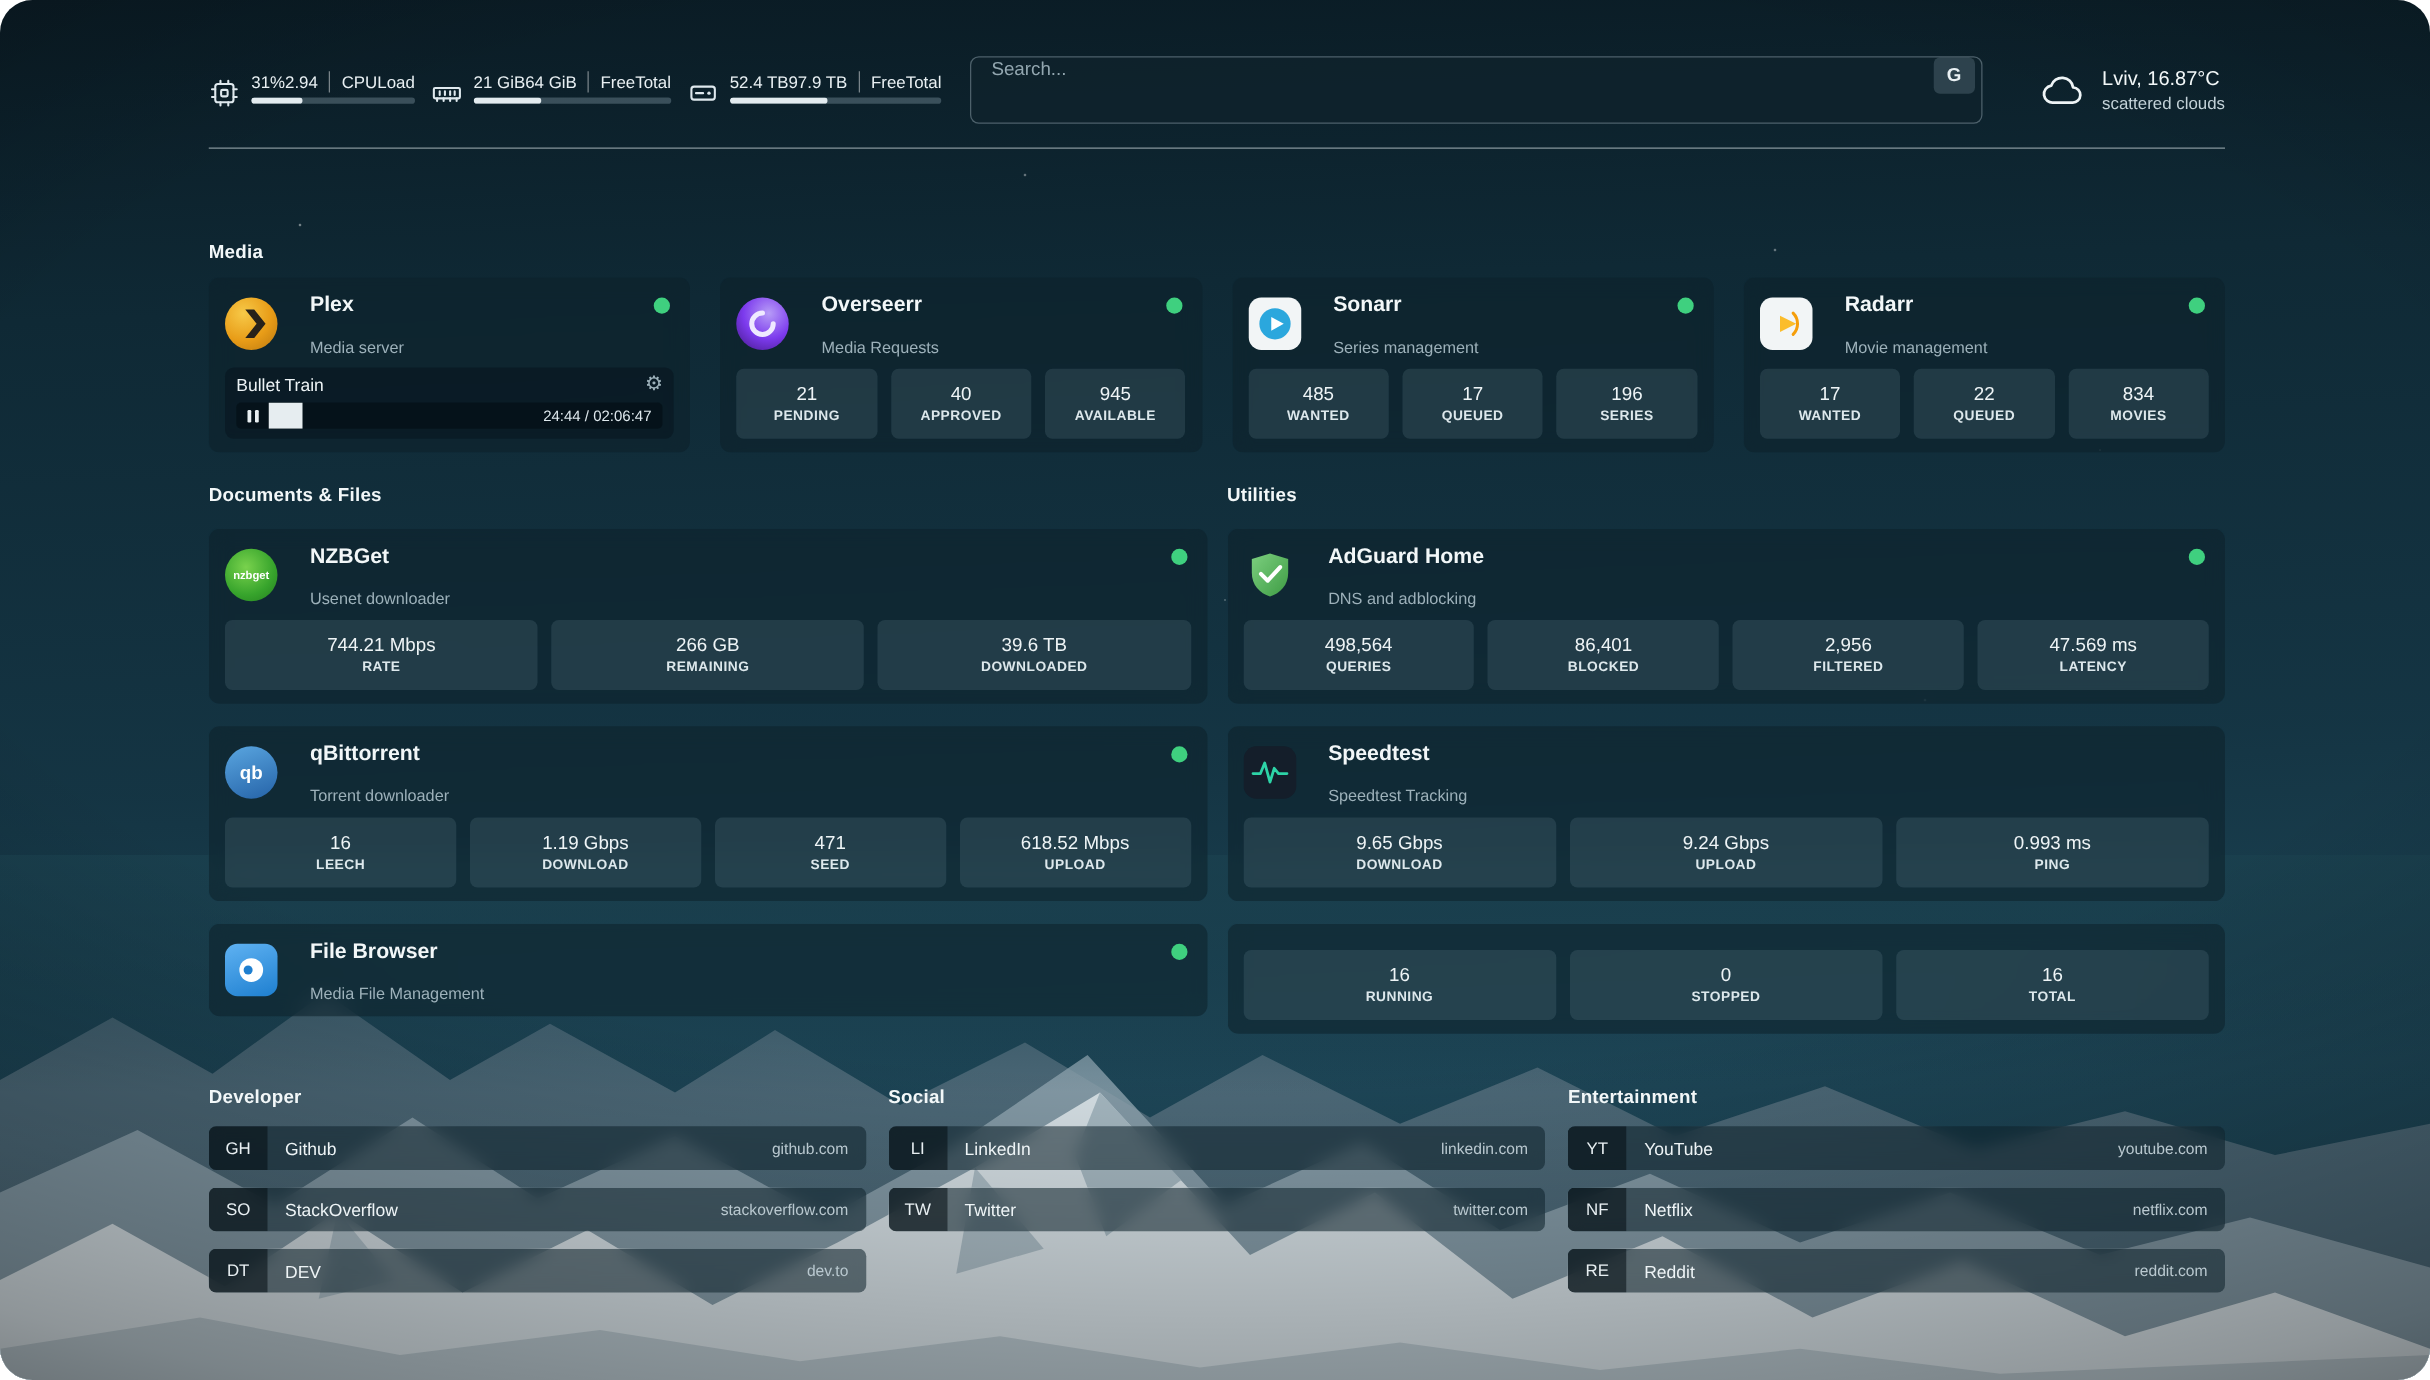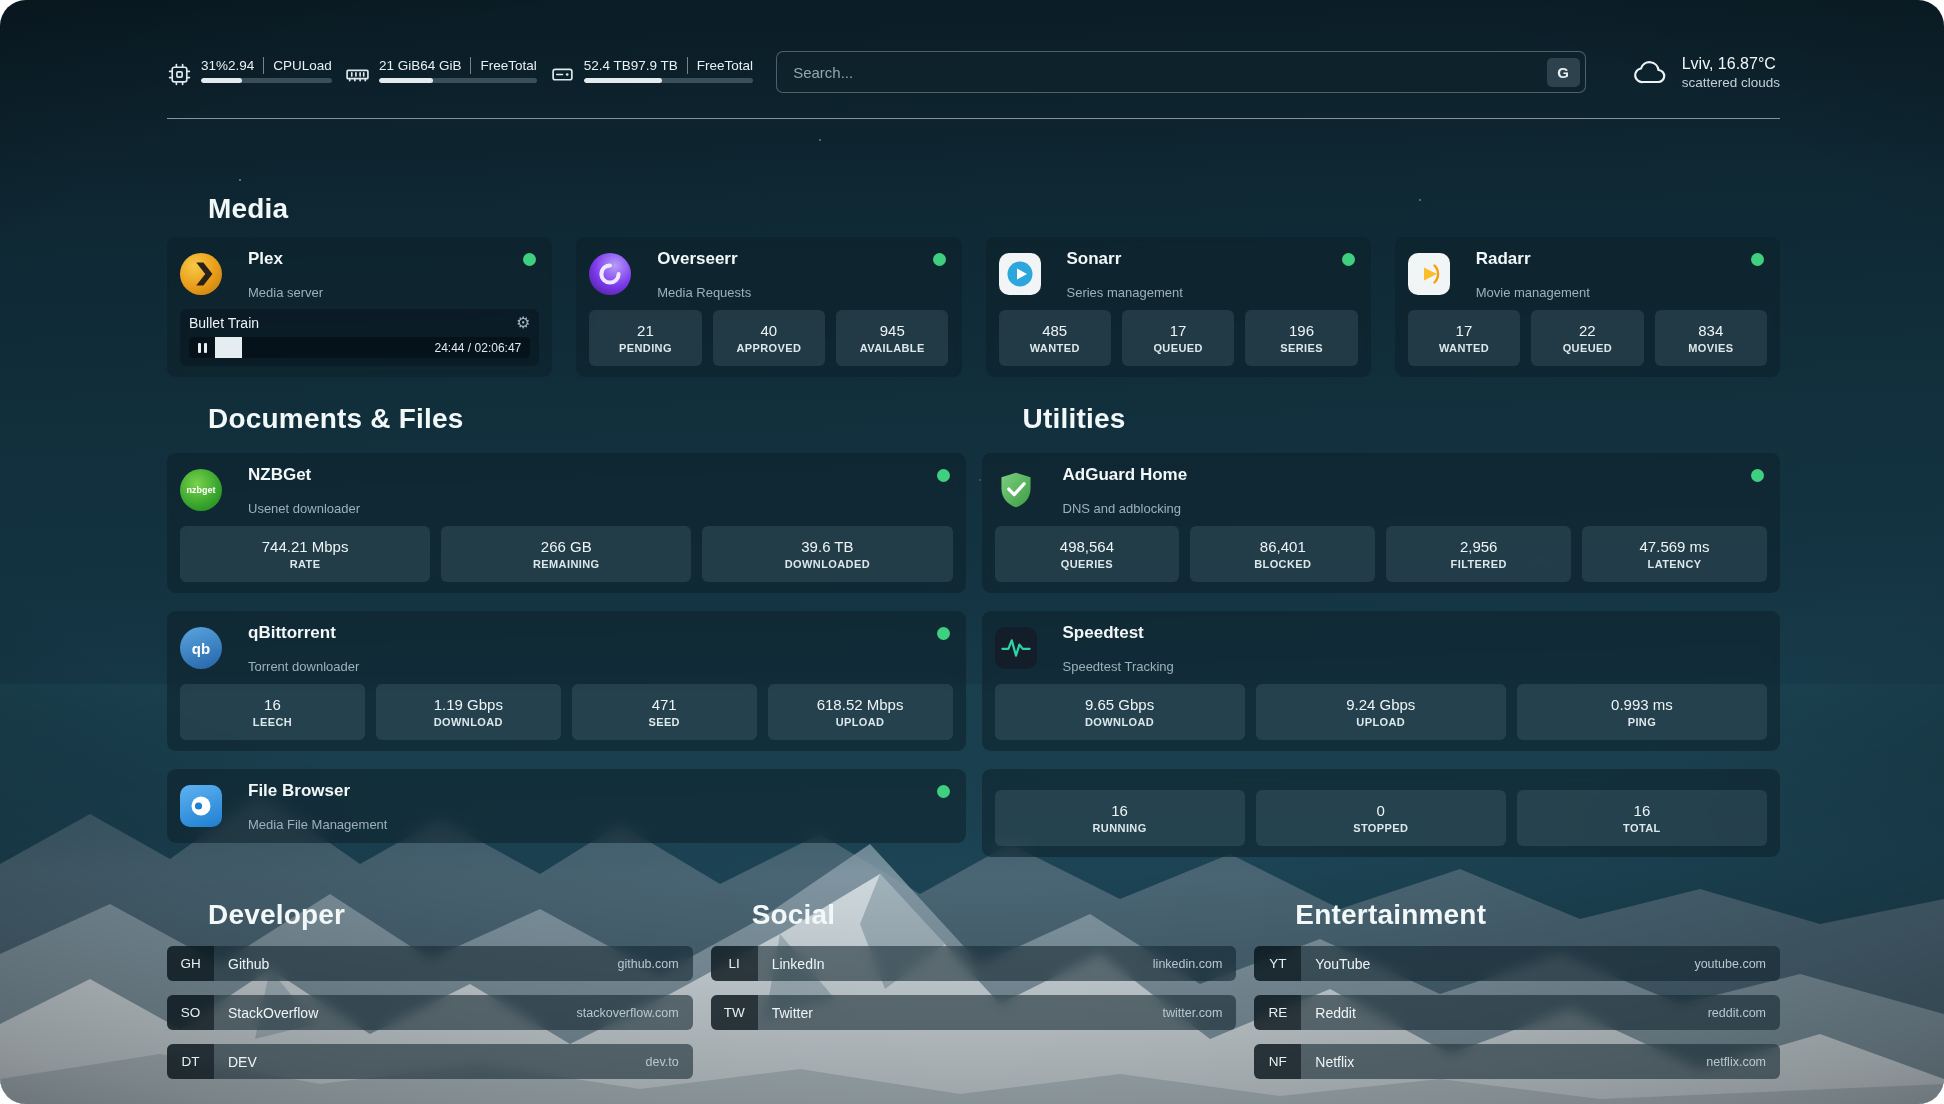--- a/index.html
+++ b/index.html
@@ -32,38 +32,38 @@
   .sysstat { display:flex; align-items:flex-start; gap:9px; }
   .sysstat-icon { width:25px; height:25px; color:#dfe9ee; margin-top:5px; flex:none; }
   .sysstat-icon svg { width:100%; height:100%; }
   .sys-grid { display:flex; font-size:13.5px; line-height:17px; color:#e9f0f3; }
   .sys-col-values { display:flex; align-items:flex-end; padding-right:9px; }
   .sys-col-labels { display:flex; flex-direction:row; align-items:flex-start; padding-left:9px;
     border-left:1px solid rgba(255,255,255,.45); }
   .sys-bar { margin-top:4px; height:5px; border-radius:3px; background:rgba(145,170,180,.35); overflow:hidden; }
   .sys-bar-fill { height:100%; background:#e3ebef; border-radius:3px; }
 
-  .searchbox { flex:1; margin-left:10px; margin-right:34px; display:flex; align-items:center;
+  .searchbox { flex:1; margin-left:10px; margin-right:34px; display:flex; align-items:flex-start;
     background:rgba(15,35,45,.72); border:1px solid rgba(195,215,225,.35); border-radius:7px;
-    height:42px; padding:0 5px 0 14px; }
+    height:54px; padding:0 5px 0 14px; }
   .searchbox input { flex:1; background:transparent; border:none; outline:none; color:#e9f0f3; font-size:15px;
     font-family:"Liberation Sans","DejaVu Sans",sans-serif; }
   .searchbox input::placeholder { color:#93a7b0; }
   .search-provider { width:33px; height:29px; border-radius:5px; background:rgba(190,215,225,.18);
     display:flex; align-items:center; justify-content:center; font-size:15px; font-weight:700; color:#e9f0f3; cursor:pointer; }
 
   .weather { display:flex; align-items:center; gap:13px; flex:none; }
   .weather-icon { width:36px; height:30px; }
   .weather-loc { font-size:16px; color:#f2f7f8; line-height:20px; }
   .weather-cond { font-size:13.5px; color:#c3d2d8; line-height:17px; }
 
   .topbar-divider { height:1px; background:rgba(233,243,246,.55); margin-top:18px; }
 
   
-  .section-title { font-size:28px; font-weight:700; color:#f2f7f8; letter-spacing:.2px;margin-left:41px; }
+  .section-title { font-size:15px; font-weight:700; color:#f2f7f8; letter-spacing:.2px; }
   .media-section { margin-top:74px; }
   .cards-4 { display:grid; grid-template-columns:repeat(4,1fr); gap:24px; margin-top:12px; }
 
   .card { background:rgba(12,32,42,.55); border-radius:9px; padding:11px 13px; backdrop-filter:blur(8px); }
   .card-head { display:flex; align-items:center; gap:26px; }
   .card-titles { flex:1; min-width:0; }
   .card-name { font-size:17px; font-weight:600; color:#f2f7f8; line-height:21px; white-space:nowrap; }
   .card-desc { font-size:13px; color:#9db1ba; margin-top:16px; white-space:nowrap; }
   .status-dot { width:13px; height:13px; border-radius:50%; background:#3fd07f; flex:none; align-self:flex-start; margin:5px 3px 0 0; }
 
@@ -569,26 +569,26 @@
       </div>
 
       <div class="bm-group">
         <div class="section-title">Entertainment</div>
         <div class="bm-item">
           <span class="bm-abbr">YT</span>
           <span class="bm-name">YouTube</span>
           <span class="bm-url">youtube.com</span>
         </div>
         <div class="bm-item">
+          <span class="bm-abbr">NF</span>
+          <span class="bm-name">Netflix</span>
+          <span class="bm-url">netflix.com</span>
+        </div>
+        <div class="bm-item">
           <span class="bm-abbr">RE</span>
           <span class="bm-name">Reddit</span>
           <span class="bm-url">reddit.com</span>
         </div>
-        <div class="bm-item">
-          <span class="bm-abbr">NF</span>
-          <span class="bm-name">Netflix</span>
-          <span class="bm-url">netflix.com</span>
-        </div>
       </div>
 
     </div>
   </div>
 </div>
 
 </body></html>

